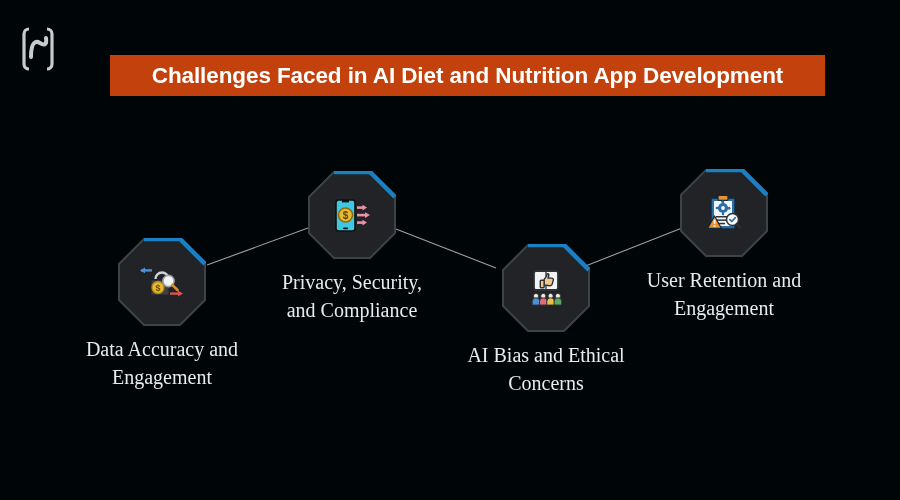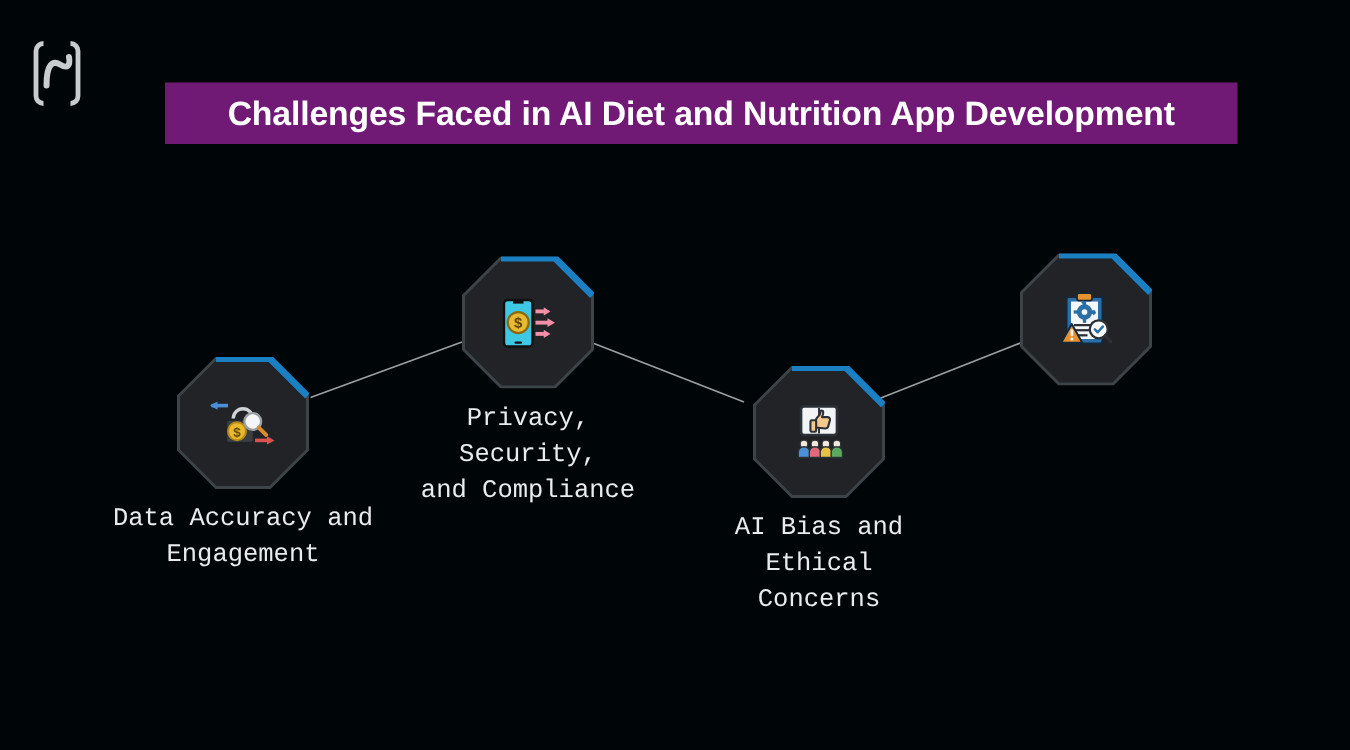--- a/index.html
+++ b/index.html
@@ -30,21 +30,21 @@
     height: 44px;
   }
 
   
   .title-banner {
     position: absolute;
     left: 110px;
     top: 55px;
     width: 715px;
     height: 41px;
-    background: #701a75;
+    background: #c2410c;
     display: flex;
     align-items: center;
     justify-content: center;
     box-sizing: border-box;
   }
   .title-text {
     color: #ffffff;
     font-size: 22.5px;
     font-weight: bold;
     letter-spacing: -0.1px;
@@ -70,23 +70,23 @@
   .octagon-wrap {
     position: relative;
     width: 88px;
     height: 88px;
     margin: 0 auto;
   }
   .node-label {
     margin-top: 9px;
     text-align: center;
     color: #e9ebed;
-    font-size: 17px;
+    font-size: 20px;
     line-height: 1.42;
-    font-family: Liberation Mono, monospace;
+    font-family: Liberation Serif, serif;
     white-space: pre-line;
   }
 
   .icon-svg {
     position: absolute;
     left: 50%;
     top: 50%;
     transform: translate(-50%, -50%);
   }
 </style>
@@ -239,15 +239,17 @@
 
         <circle cx="31.5" cy="29.5" r="6" fill="#f7f9fb" stroke="#2b3136" stroke-width="1.5"></circle>
         <path d="M28.9 29.6 l1.9 1.9 3.4-3.8" fill="none" stroke="#2b6fa8" stroke-width="1.7" stroke-linecap="round" stroke-linejoin="round"></path>
         <line x1="35.8" y1="33.9" x2="39.5" y2="37.8" stroke="#2b3136" stroke-width="2.2" stroke-linecap="round"></line>
 
         <path d="M13.5 26 L20.5 38.5 H6.5 z" fill="#e8912f" stroke="#16283a" stroke-width="1.3" stroke-linejoin="round"></path>
         <rect x="12.7" y="29.5" width="1.8" height="4.6" rx="0.8" fill="#f7f3ec"></rect>
         <circle cx="13.6" cy="36" r="1" fill="#f7f3ec"></circle>
       </svg>
     </div>
+    <div class="node-label">User Retention and
+Engagement</div>
   </div>
 
 </div>
 
 </body></html>

